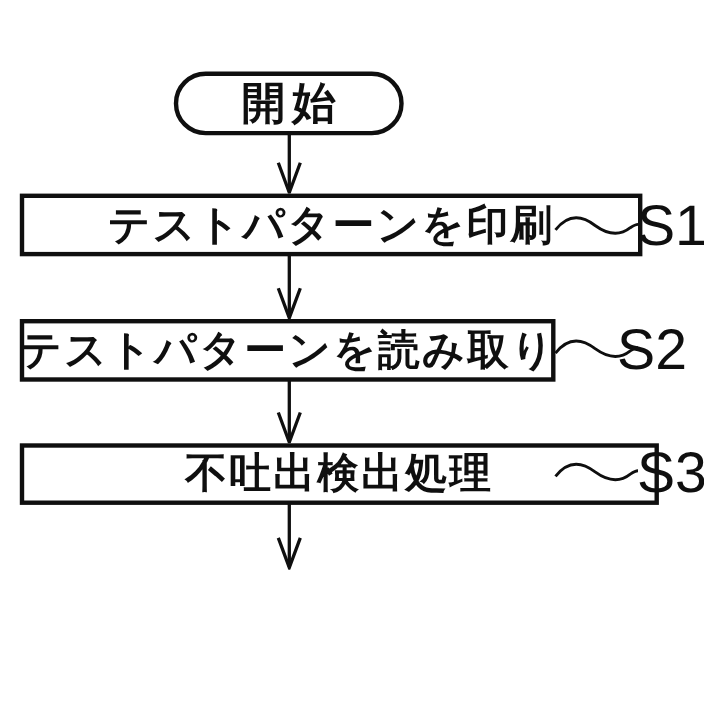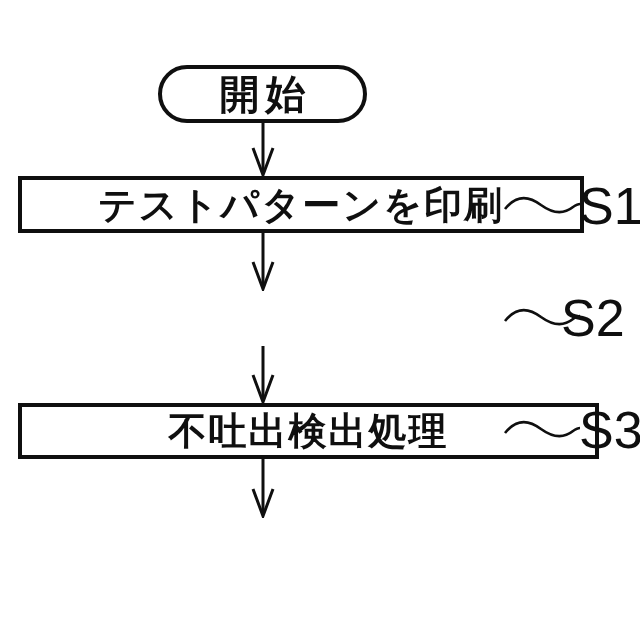--- a/index.html
+++ b/index.html
@@ -81,20 +81,23 @@
   </svg>
   <div class="step-ref" style="left:579px; top:184px;">
     <span>S1</span>
   </div>
 
   <svg class="connector" style="left:247px; top:232px;" width="32" height="59" viewBox="0 0 32 59">
     <line x1="16" y1="0" x2="16" y2="56" stroke="#0f0f0f" stroke-width="3"></line>
     <polyline points="6,30 16,57 26,30" fill="none" stroke="#0f0f0f" stroke-width="3"></polyline>
   </svg>
 
+  <div class="node" style="left:18px; top:290px; width:487px; height:57px;">
+    <span class="node-label">テストパターンを読み取り</span>
+  </div>
   <svg class="connector" style="left:503px; top:304px;" width="78" height="28" viewBox="0 0 78 28">
     <path d="M2,17 C13,3 25,3 38,13 C49,21 60,23 70,15 C73,13 76,12 77,12" fill="none" stroke="#0f0f0f" stroke-width="2.6"></path>
   </svg>
   <div class="step-ref" style="left:545px; top:296px;margin-left:16px;">
     <span>S2</span>
   </div>
 
   <svg class="connector" style="left:247px; top:346px;" width="32" height="58" viewBox="0 0 32 58">
     <line x1="16" y1="0" x2="16" y2="55" stroke="#0f0f0f" stroke-width="3"></line>
     <polyline points="6,29 16,56 26,29" fill="none" stroke="#0f0f0f" stroke-width="3"></polyline>

